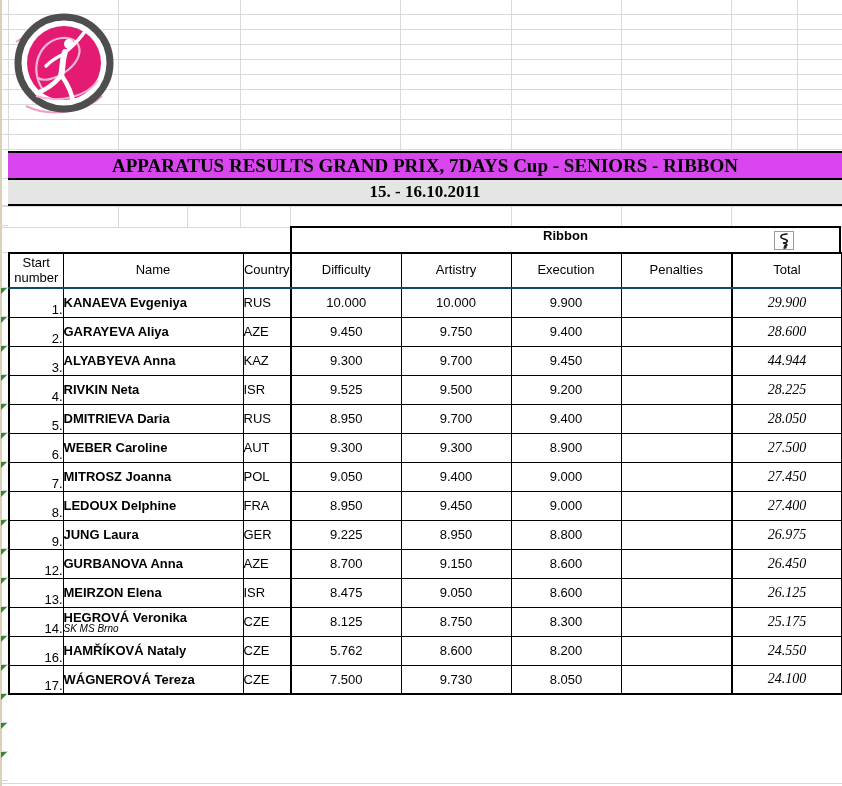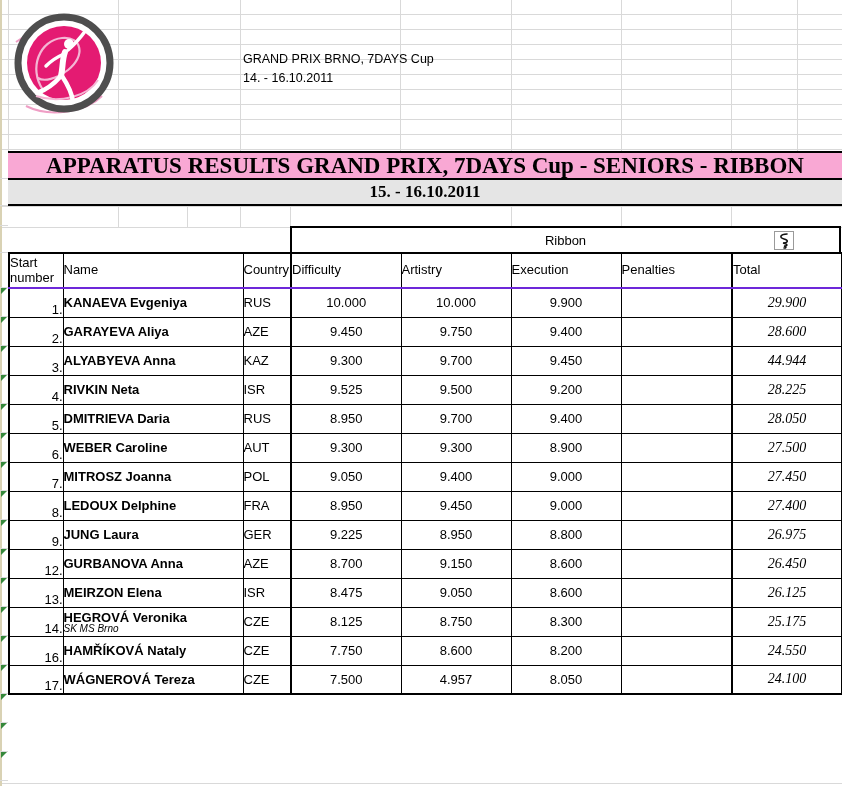--- a/index.html
+++ b/index.html
@@ -31,40 +31,40 @@
   .edge-line{position:absolute;left:0;top:0;width:2px;height:786px;background:#d9d2b4;}
   .gutter-line{position:absolute;left:0;width:8px;height:1px;background:#d9d9d9;}
   .err-tri{position:absolute;left:1px;width:0;height:0;
     border-top:6px solid #35883b;border-right:6px solid transparent;}
   
   .logo{position:absolute;left:10px;top:8px;}
   
   .sheet-header{position:absolute;left:243px;top:50px;font-size:12.5px;line-height:19px;}
   
   .banner{position:absolute;left:8px;top:151px;width:834px;border-top:2px solid #000;}
-  .banner-title{height:25px;background:#f9a8d4;border-bottom:2px solid #000;
+  .banner-title{height:25px;background:#d946ef;border-bottom:2px solid #000;
     display:flex;align-items:center;justify-content:center;
-    font-family:"Liberation Serif",serif;font-weight:bold;font-size:23px;}
+    font-family:"Liberation Serif",serif;font-weight:bold;font-size:19px;}
   .banner-dates{height:24px;background:#e5e5e5;border-bottom:2px solid #000;
     display:flex;align-items:center;justify-content:center;
     font-family:"Liberation Serif",serif;font-weight:bold;font-size:17px;}
   
   .ribbon-box{position:absolute;left:290px;top:226px;width:551px;height:26px;
     box-sizing:border-box;border:2px solid #000;border-bottom:none;background:#fff;
-    display:flex;align-items:center;justify-content:center;font-size:13px;}
+    display:flex;justify-content:center;font-size:13px;font-weight:bold;}
   .ribbon-icon-box{position:absolute;right:45px;top:3px;width:20px;height:19px;
     box-sizing:border-box;border:1px solid #9a9a9a;background:#fff;
     display:flex;align-items:center;justify-content:center;}
   
   table.results{position:absolute;left:8px;top:252px;width:833px;
     border-collapse:collapse;table-layout:fixed;background:#fff;}
   table.results th,table.results td{border:1px solid #000;padding:0;overflow:hidden;}
   table.results{border:2px solid #000;}
-  table.results thead th{height:33px;font-weight:normal;font-size:13px;text-align:left;
-    vertical-align:middle;border-bottom:2px solid #6d28d9;line-height:1.15;}
+  table.results thead th{height:33px;font-weight:normal;font-size:13px;text-align:center;
+    vertical-align:middle;border-bottom:2px solid #0c4a6e;line-height:1.15;}
   table.results tbody tr{height:29px;}
   th.b-thick-l,td.b-thick-l{border-left:2px solid #000 !important;}
   td.c-start{vertical-align:bottom;text-align:right;padding:0 14px 3px 0;font-size:13px;}
   td.c-name{vertical-align:middle;padding-left:15px;font-weight:bold;font-size:13px;}
   td.c-name .club{font-weight:normal;font-style:italic;font-size:10px;line-height:10px;margin-top:-1px;}
   td.c-country{text-align:left;vertical-align:middle;font-size:13px;}
   td.c-score{text-align:center;vertical-align:middle;font-size:13px;}
   td.c-total{text-align:center;vertical-align:middle;
     font-family:"Liberation Serif",serif;font-weight:normal;font-style:italic;font-size:14px;}
 </style>
@@ -129,24 +129,20 @@
     <path d="M33 82 C 18 60, 30 32, 52 30 C 72 28, 76 48, 58 62 C 46 71, 34 74, 28 70" stroke="#f4b6d4" stroke-width="2.2" fill="none"></path>
     <path d="M26 88 C 50 96, 78 88, 88 72" stroke="#f4b6d4" stroke-width="2" fill="none"></path>
     <circle cx="59" cy="36" r="5" fill="#ffffff"></circle>
     <path d="M55 44 C 52 52, 53 60, 51 68" stroke="#ffffff" stroke-width="6" fill="none" stroke-linecap="round"></path>
     <path d="M54 46 C 47 49, 41 53, 36 58" stroke="#ffffff" stroke-width="3.5" fill="none" stroke-linecap="round"></path>
     <path d="M58 42 C 65 36, 71 29, 76 22" stroke="#ffffff" stroke-width="3.5" fill="none" stroke-linecap="round"></path>
     <path d="M51 68 C 44 76, 36 82, 27 85" stroke="#ffffff" stroke-width="4.5" fill="none" stroke-linecap="round"></path>
     <path d="M52 68 C 58 77, 62 85, 63 94" stroke="#ffffff" stroke-width="4.5" fill="none" stroke-linecap="round"></path>
   </svg>
 
-  <div class="sheet-header">
-    <div>GRAND PRIX BRNO, 7DAYS Cup</div>
-    <div>14. - 16.10.2011</div>
-  </div>
 
   <div class="banner">
     <div class="banner-title">APPARATUS RESULTS GRAND PRIX, 7DAYS Cup - SENIORS - RIBBON</div>
     <div class="banner-dates">15. - 16.10.2011</div>
   </div>
 
   <div class="ribbon-box">
     <span>Ribbon</span>
     <span class="ribbon-icon-box">
       <svg width="14" height="16" viewBox="0 0 14 16">
@@ -323,34 +319,34 @@
           <td class="c-score">8.300</td>
           <td class="c-score"></td>
           <td class="c-total b-thick-l">25.175</td>
         </tr>
         <tr>
           <td class="c-start">16.</td>
           <td class="c-name">
             <div>HAMŘÍKOVÁ Nataly</div>
           </td>
           <td class="c-country">CZE</td>
-          <td class="c-score b-thick-l">7.750</td>
+          <td class="c-score b-thick-l">5.762</td>
           <td class="c-score">8.600</td>
           <td class="c-score">8.200</td>
           <td class="c-score"></td>
           <td class="c-total b-thick-l">24.550</td>
         </tr>
         <tr>
           <td class="c-start">17.</td>
           <td class="c-name">
             <div>WÁGNEROVÁ Tereza</div>
           </td>
           <td class="c-country">CZE</td>
           <td class="c-score b-thick-l">7.500</td>
-          <td class="c-score">4.957</td>
+          <td class="c-score">9.730</td>
           <td class="c-score">8.050</td>
           <td class="c-score"></td>
           <td class="c-total b-thick-l">24.100</td>
         </tr>
       </tbody>
   </table>
 
 </div>
 
 </body></html>

